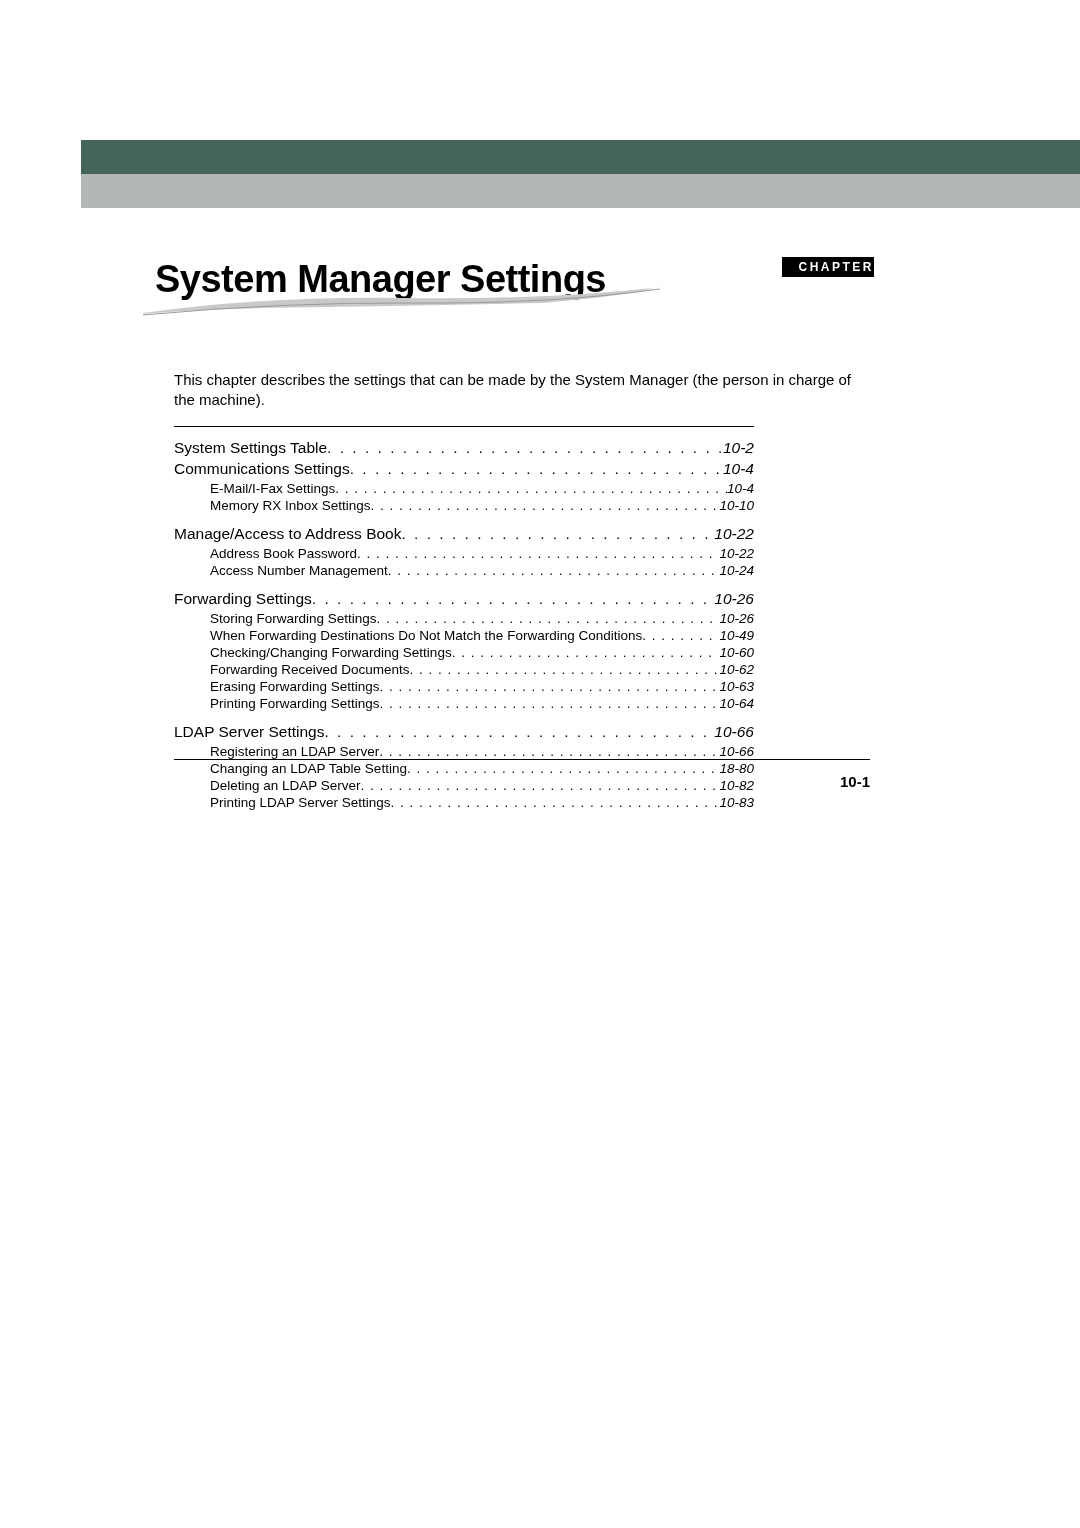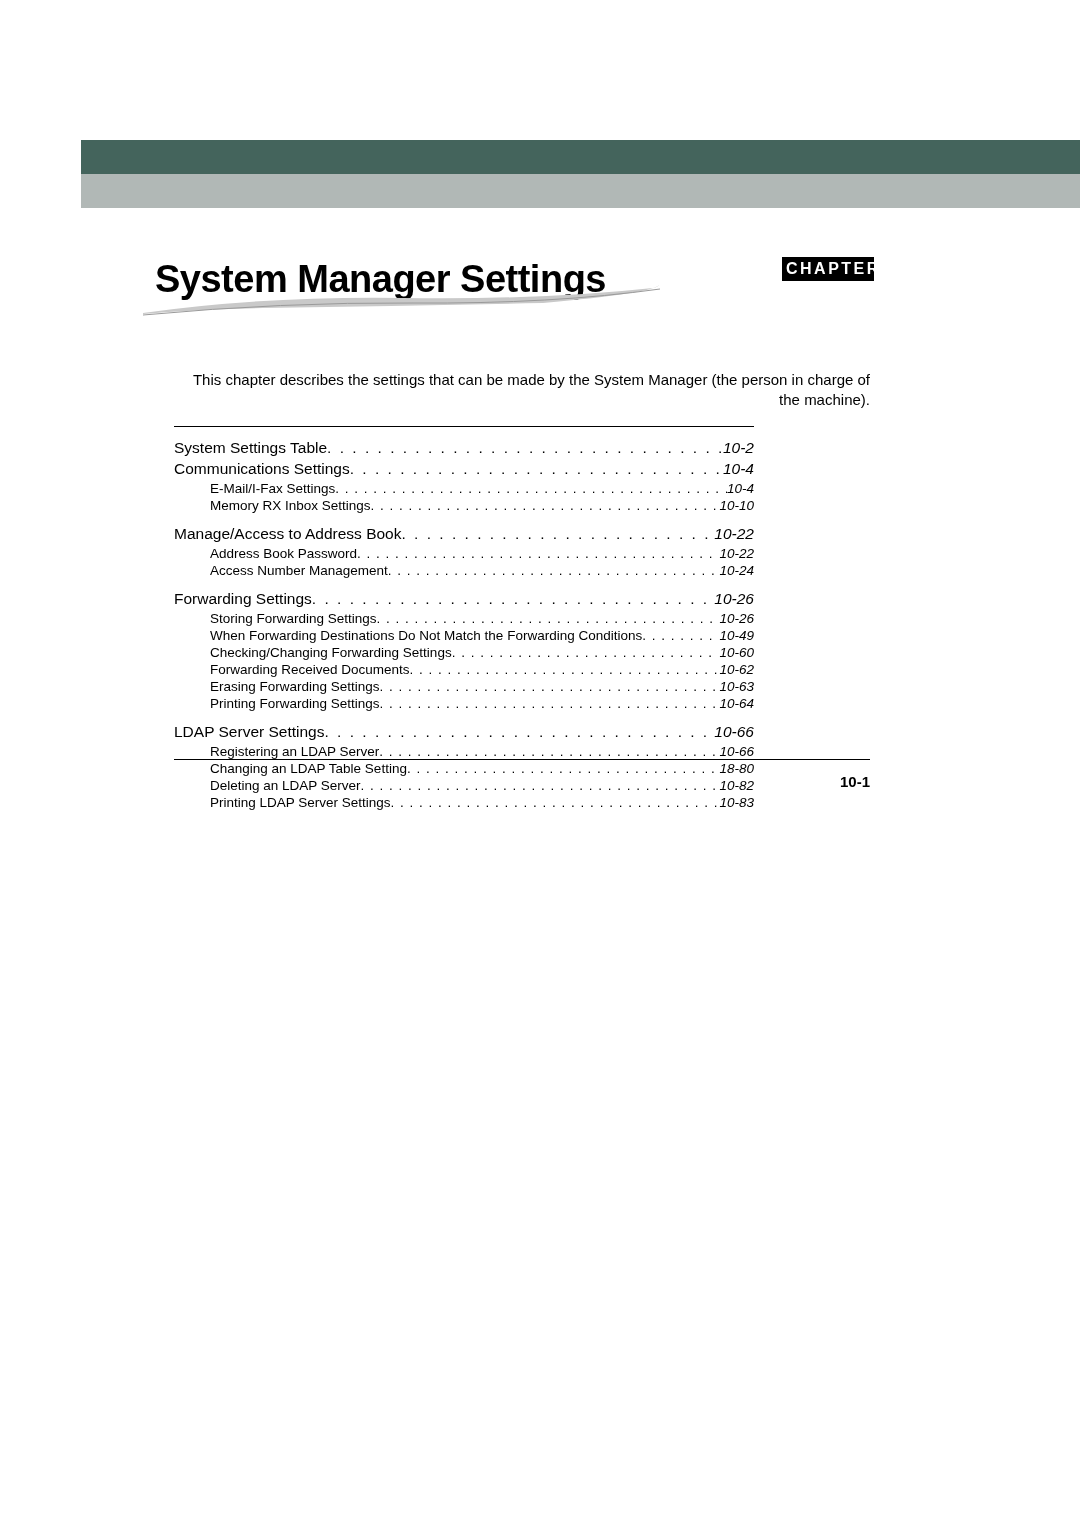--- a/index.html
+++ b/index.html
@@ -59,35 +59,34 @@
   .chapter-num {
     font-size: 72px;
     font-weight: 700;
     font-family: Arial, Helvetica, sans-serif;
     line-height: 1;
     color: #000;
   }
   .chapter-label-badge {
     background: #000;
     color: #fff;
-    font-size: 16px;
+    font-size: 12px;
     font-weight: 700;
     letter-spacing: 2.5px;
     padding: 3px 0 3px 4px;
     margin-top: 3px;
     text-align: right;
   }
   .intro {
     position: absolute;
     top: 370px;
     left: 174px;
     right: 210px;
     font-size: 15px;
     line-height: 1.35;
-    text-align: right;
   }
   .toc-wrapper {
     position: absolute;
     top: 426px;
     left: 174px;
     width: 580px;
   }
   .toc-rule {
     border: none;
     border-top: 1.5px solid #000;

